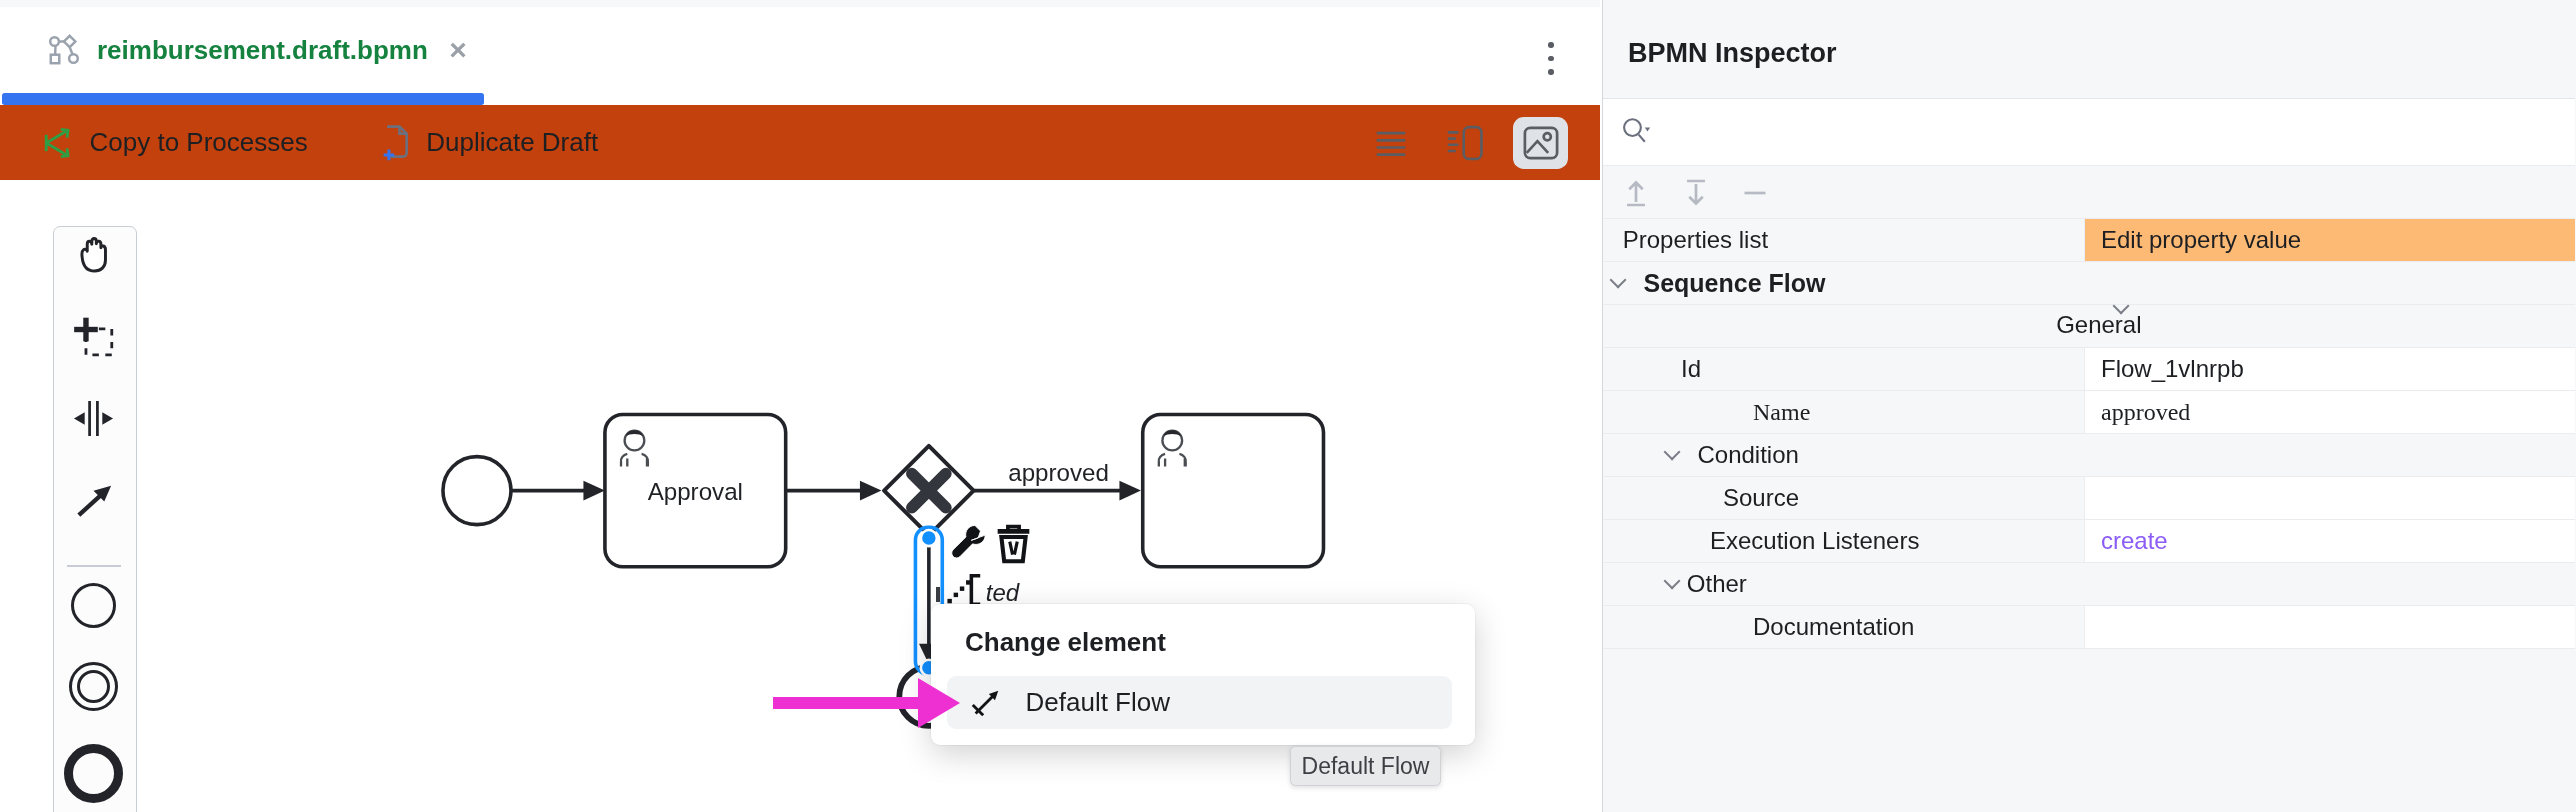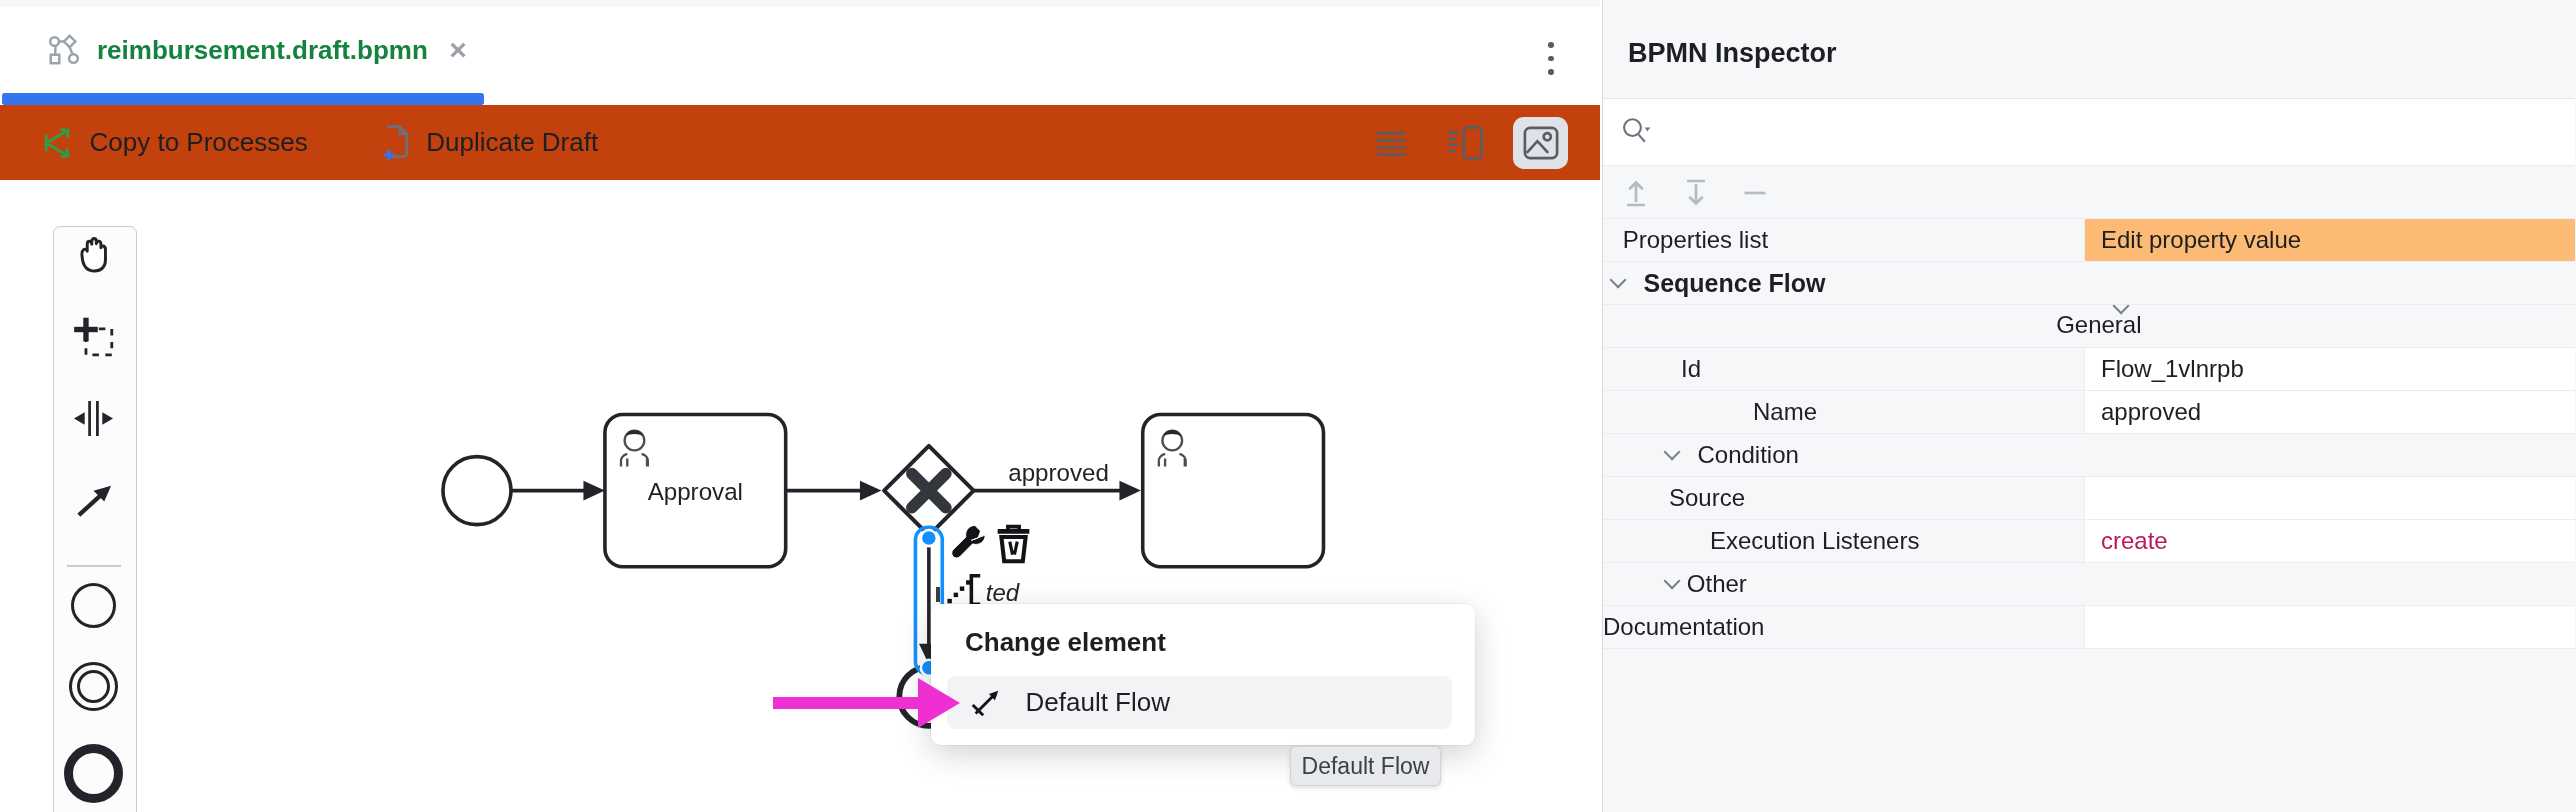--- a/index.html
+++ b/index.html
@@ -57,21 +57,21 @@
                border-top:0.9px solid #e3e5e9;border-bottom:0.9px solid #ebecf0;display:flex;align-items:center;padding-left:18px;box-sizing:border-box;}
   .insp-icons{position:absolute;left:0;top:167px;width:972px;height:52px;border-bottom:0.9px solid #ebecf0;
               display:flex;align-items:center;gap:29.5px;padding-left:18px;box-sizing:border-box;}
   .row{position:absolute;left:0;width:972px;height:43px;border-bottom:0.9px solid #ebecf0;box-sizing:border-box;
        font-size:24px;display:flex;align-items:center;}
   .cellv{position:absolute;left:481px;top:0;width:491px;height:42px;background:#fff;border-left:0.9px solid #ebecf0;
          display:flex;align-items:center;padding-left:16px;box-sizing:border-box;}
   .chev{width:9.8px;height:9.8px;border-left:2.7px solid #7a7e87;border-bottom:2.7px solid #7a7e87;
         transform:rotate(-45deg);margin-top:-5.4px;}
   .lbl-g1{font-weight:bold;font-size:25px;}
-  .link{color:#be185d;}
+  .link{color:#8b5cf6;}
   svg{display:block;}
 </style>
 </head>
 <body>
 
 <div id="app">
 
   <div class="abs topstrip"></div>
   <div class="abs tabbar">
     <div class="abs tab">
@@ -331,53 +331,53 @@
       <span style="margin-left:19.7px;">General</span>
     </div>
 
     <div class="row" style="top:348px;">
       <span style="margin-left:78px;">Id</span>
       <div class="cellv">
         <span>Flow_1vlnrpb</span>
       </div>
     </div>
 
-    <div class="row" style="top:391px;">
+    <div class="row" style="top:391px;font-family:Liberation Serif, serif;">
       <span style="margin-left:150px;">Name</span>
       <div class="cellv">
         <span>approved</span>
       </div>
     </div>
 
     <div class="row" style="top:434px;">
       <span class="chev" style="margin-left:63px;"></span>
       <span style="margin-left:19.7px;">Condition</span>
     </div>
 
     <div class="row" style="top:477px;">
-      <span style="margin-left:66px;">Source</span>
+      <span style="margin-left:120px;">Source</span>
       <div class="cellv">
         <span></span>
       </div>
     </div>
 
     <div class="row" style="top:520px;">
       <span style="margin-left:107px;">Execution Listeners</span>
       <div class="cellv">
         <span class="link">create</span>
       </div>
     </div>
 
     <div class="row" style="top:563px;">
       <span class="chev" style="margin-left:63px;"></span>
       <span style="margin-left:9px;">Other</span>
     </div>
 
     <div class="row" style="top:606px;">
-      <span style="">Documentation</span>
+      <span style="margin-left:150px;">Documentation</span>
       <div class="cellv">
         <span></span>
       </div>
     </div>
   </div>
 
 </div>
 
 
 </body></html>

